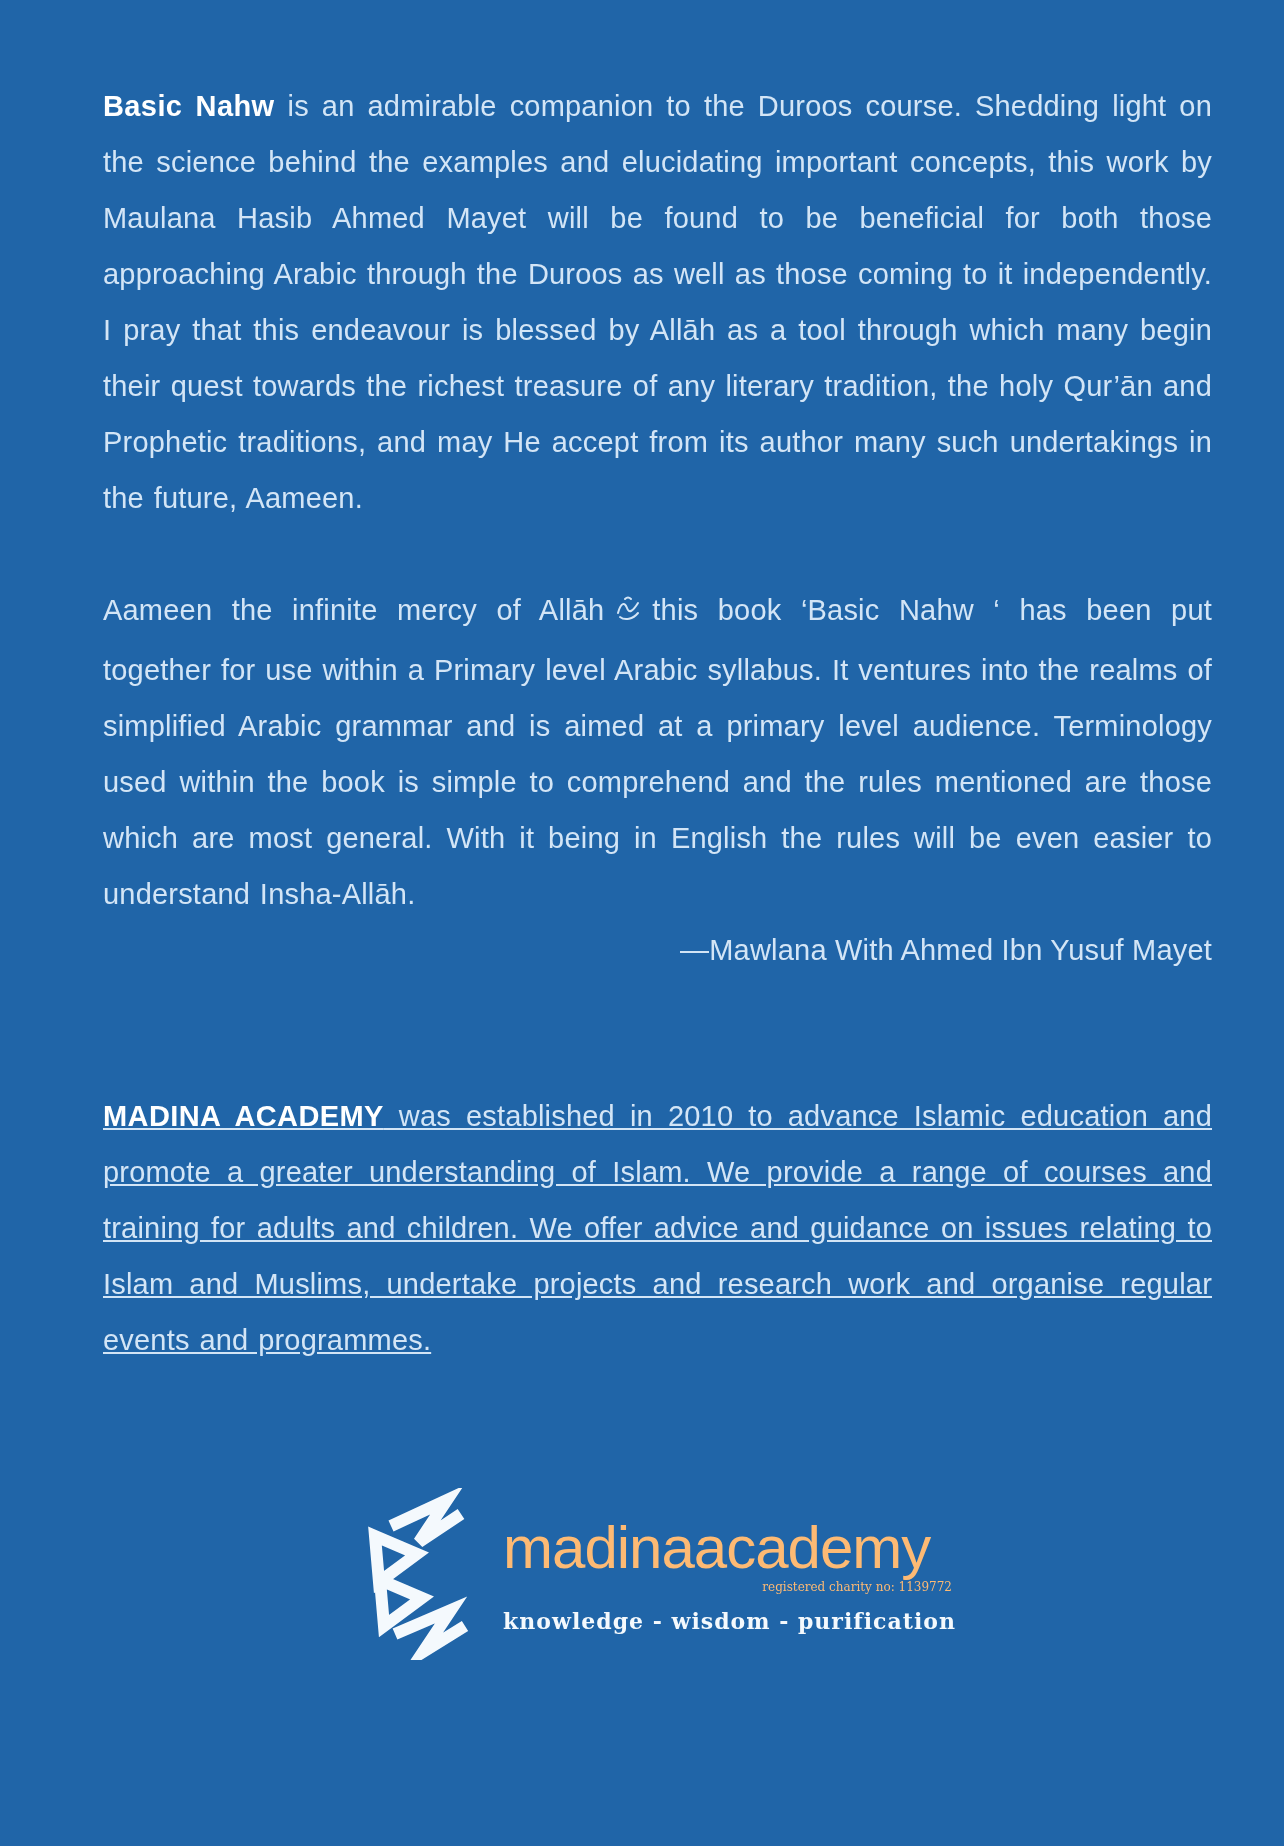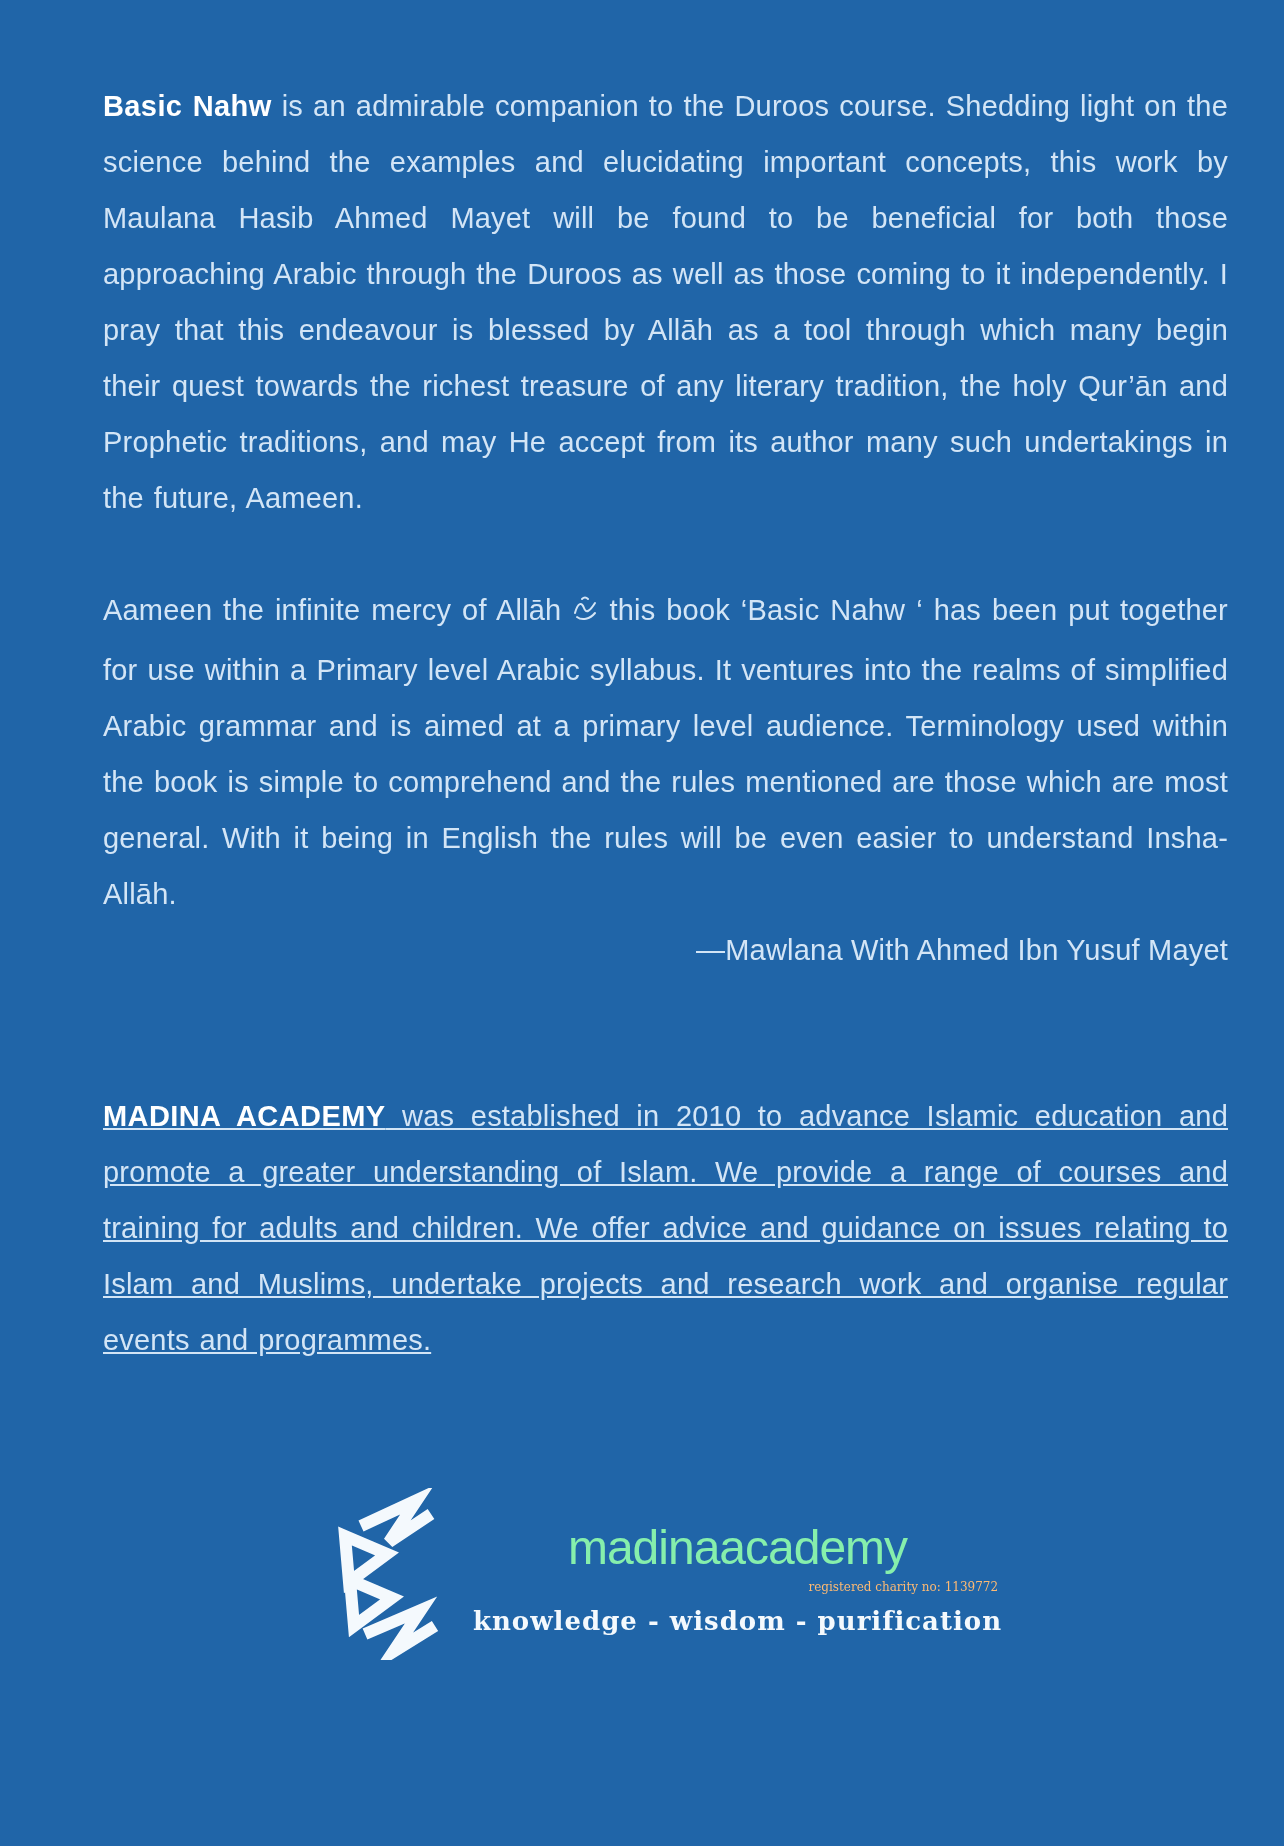--- a/index.html
+++ b/index.html
@@ -7,21 +7,21 @@
   .cover {
     position: relative;
     width: 1284px;
     height: 1846px;
     margin: 0 auto;
     background: #2065a8;
     overflow: hidden;
     font-family: "Liberation Sans", sans-serif;
     color: #d3e5f6;
     box-sizing: border-box;
-    padding: 78px 56px 0 103px;
+    padding: 78px 72px 0 103px;
   }
   .para {
     margin: 0;
     font-size: 29px;
     line-height: 56px;
     text-align: justify;
     letter-spacing: 0.2px;
     word-spacing: 1.5px;
   }
   .para strong {
@@ -45,40 +45,39 @@
   }
   .logo {
     margin-top: 120px;
     display: flex;
     justify-content: center;
     align-items: center;
   }
   .logo-icon { display: inline-block; margin-right: 14px; }
   .logo-text { display: inline-block; }
   .wordmark {
-    font-size: 48px;
+    font-size: 60px;
     line-height: 60px;
-    color: #86efac;
+    color: #fdba74;
     letter-spacing: -1px;
     font-weight: 500;
-    text-align: center;
   }
   .charity {
     font-family: "DejaVu Serif", serif;
     font-size: 12px;
     line-height: 14px;
     text-align: right;
     color: #fdba74;
     margin-top: 2px;
     padding-right: 4px;
   }
   .tagline {
     font-family: "DejaVu Serif", serif;
     font-weight: bold;
-    font-size: 26px;
+    font-size: 22px;
     line-height: 26px;
     letter-spacing: 1px;
     color: #f4f9fd;
     margin-top: 14px;
     text-align: right;
   }
 </style>
 </head>
 <body>
 

